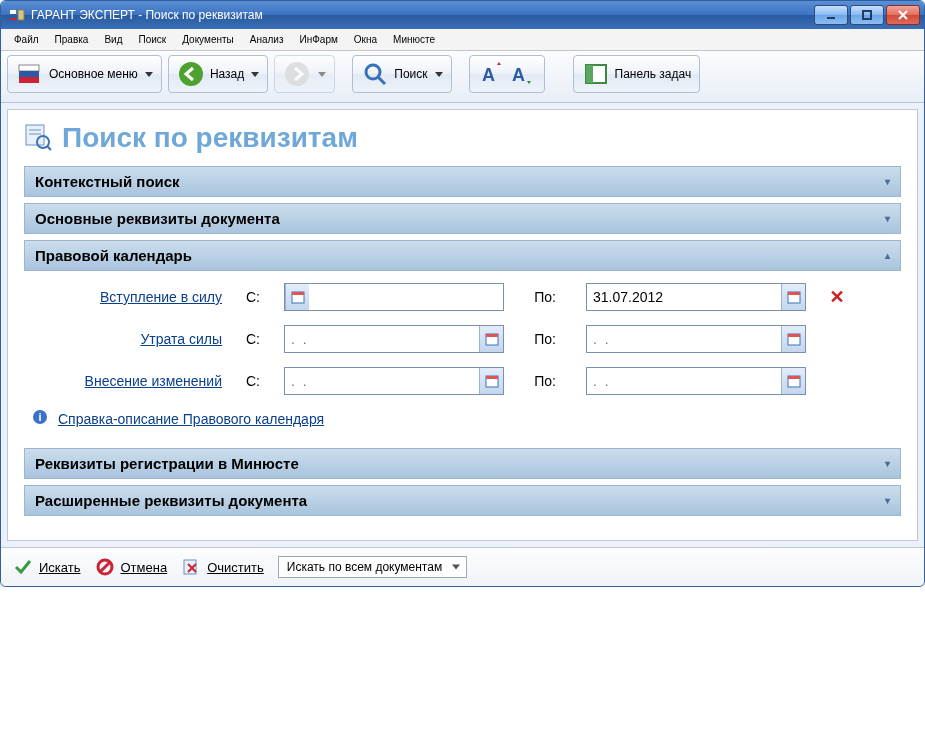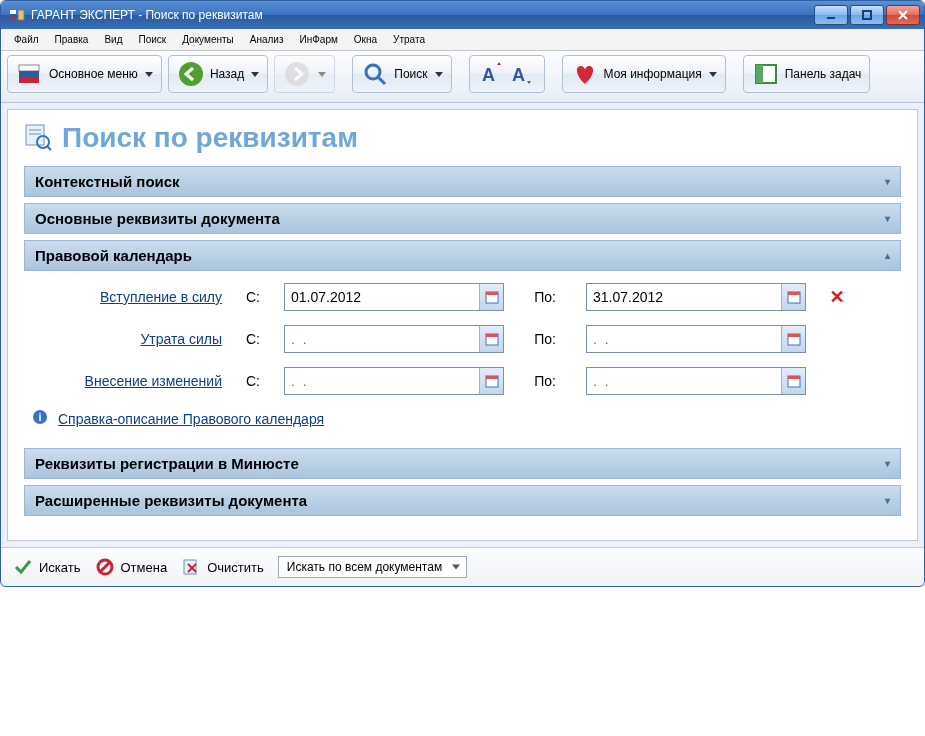--- a/index.html
+++ b/index.html
@@ -179,21 +179,21 @@
 .bottom-bar {
   border-top: 1px solid #c3c9d3;
   background: linear-gradient(to bottom,#fdfdfe,#f0f3f7);
   padding: 8px 12px;
   display:flex;
   align-items:center;
   gap:14px;
 }
 .bbtn {
   display:flex; align-items:center; gap:6px;
-  cursor:pointer; font-size:13px;
+  cursor:pointer; font-size:13px;text-decoration:underline;
 }
 .bbtn .bicon { width:20px; height:20px; display:flex; align-items:center; justify-content:center;}
 .bbtn .bicon svg { width:18px; height:18px;}
 .scope {
   border:1px solid #9aa9bc;
   background:#fff;
   padding:3px 24px 3px 8px;
   font-size:12px;
   position:relative;
   cursor:pointer;
@@ -240,21 +240,21 @@
 
   <div class="menubar">
     <span class="mitem">Файл</span>
     <span class="mitem">Правка</span>
     <span class="mitem">Вид</span>
     <span class="mitem">Поиск</span>
     <span class="mitem">Документы</span>
     <span class="mitem">Анализ</span>
     <span class="mitem">ИнФарм</span>
     <span class="mitem">Окна</span>
-    <span class="mitem">Утрата</span>
+    <span class="mitem">Минюсте</span>
   </div>
 
   <div class="toolbar">
     <div class="tbtn">
       <span class="ticon">
           <svg viewBox="0 0 26 26">
             <rect x="2" y="4" width="20" height="6" fill="#fff" stroke="#888"></rect>
             <rect x="2" y="10" width="20" height="6" fill="#2a5ba3"></rect>
             <rect x="2" y="16" width="20" height="6" fill="#c23"></rect>
           </svg>
@@ -301,29 +301,20 @@
           </svg>
         </span>
       <span class="ticon">
           <svg viewBox="0 0 26 26">
             <text x="3" y="20" font-size="18" font-weight="bold" fill="#2a5ba3">A</text>
             <path d="M18 20 L20 23 L22 20" fill="#2a8a2f"></path>
           </svg>
         </span>
     </div>
     <div class="tsep"></div>
-    <div class="tbtn">
-      <span class="ticon">
-          <svg viewBox="0 0 26 26">
-            <path d="M13 23 C3 14 3 5 9 5 C11 5 13 7 13 9 C13 7 15 5 17 5 C23 5 23 14 13 23 Z" fill="#d02a3a"></path>
-          </svg>
-        </span>
-      <span>Моя информация</span>
-      <span class="dd"></span>
-    </div>
     <div class="tsep"></div>
     <div class="tbtn">
       <span class="ticon">
           <svg viewBox="0 0 26 26">
             <rect x="3" y="4" width="20" height="18" fill="#fff" stroke="#3a8a3f" stroke-width="2"></rect>
             <rect x="3" y="4" width="7" height="18" fill="#5aa85f"></rect>
           </svg>
         </span>
       <span>Панель задач</span>
     </div>
@@ -359,21 +350,20 @@
       <div class="section-header">
         <span>Правовой календарь</span>
         <span class="chev">▴</span>
       </div>
       <div class="section-body">
 
         <div class="row">
           <span class="rowlabel">Вступление в силу</span>
           <span class="colon">С:</span>
           <div class="date-input">
-            <input value="01.07.2012" style="">
             <span class="cal">
                 <svg viewBox="0 0 14 14">
                   <rect x="1" y="2" width="12" height="11" fill="#fff" stroke="#3a72b8"></rect>
                   <rect x="1" y="2" width="12" height="3" fill="#d55"></rect>
                 </svg>
               </span>
           </div>
           <span class="colon">По:</span>
           <div class="date-input">
             <input value="31.07.2012" style="">

